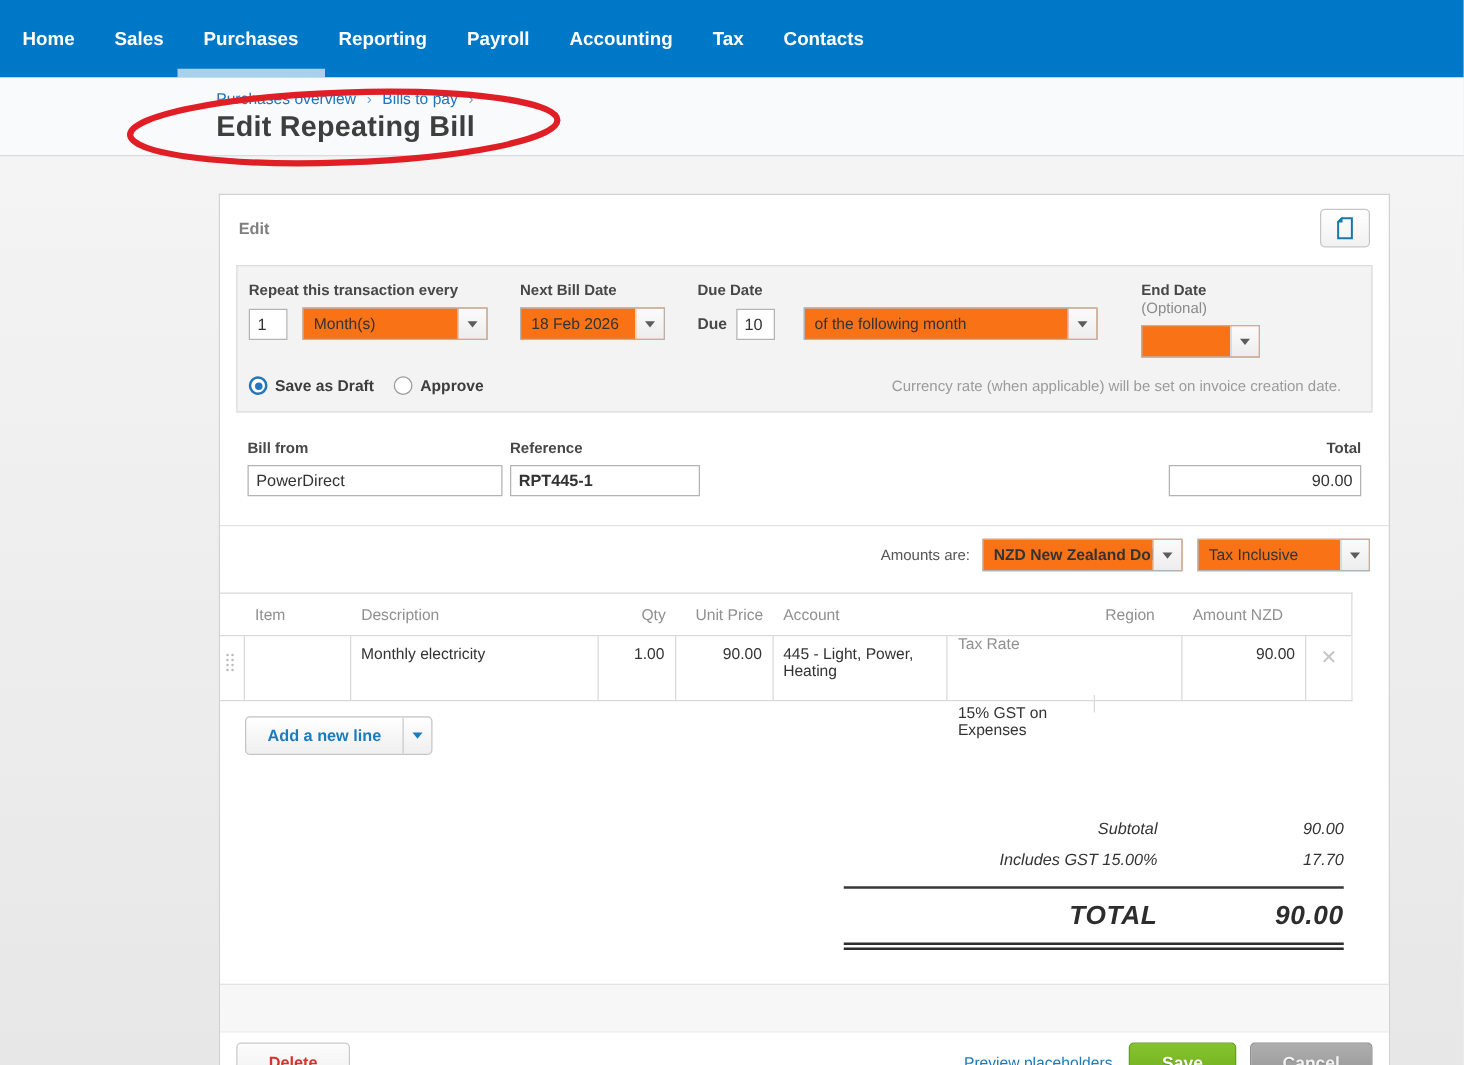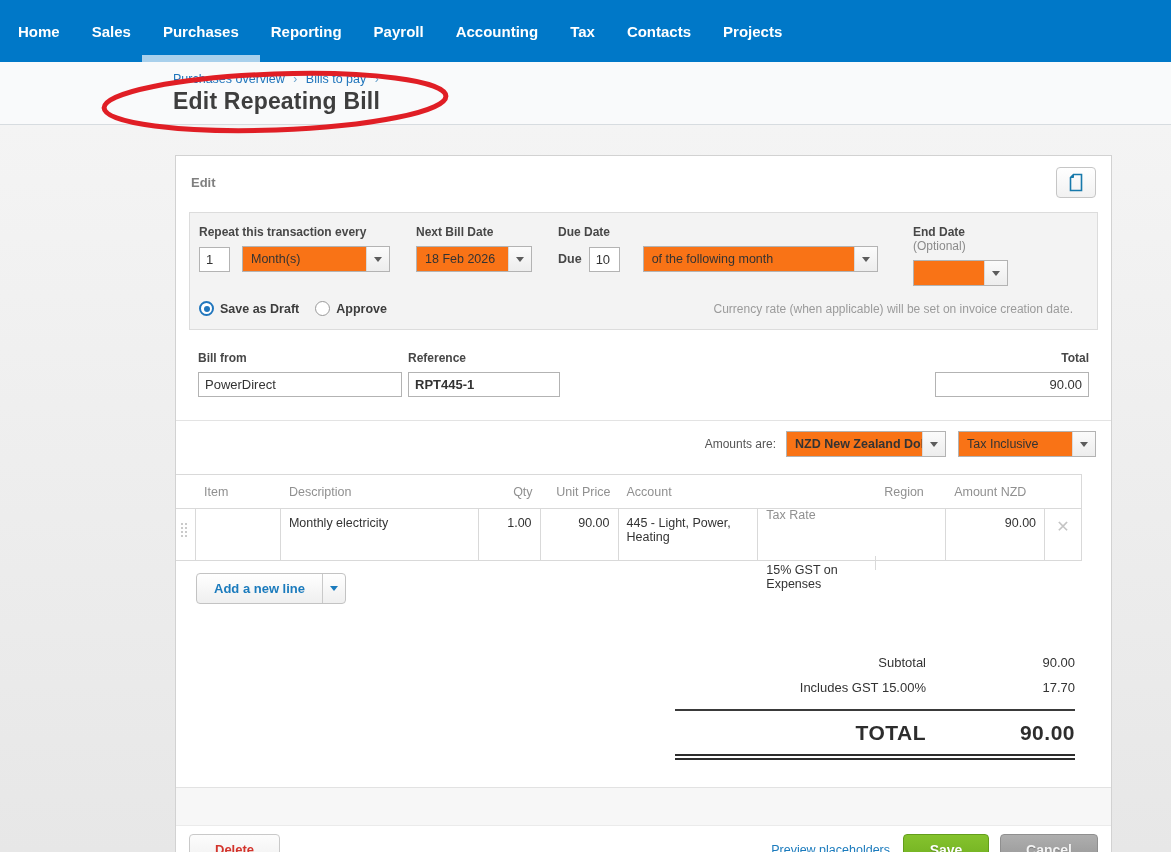--- a/index.html
+++ b/index.html
@@ -83,21 +83,21 @@
     box-shadow:4px 0 0 #b9b9b9, 0 4px 0 #b9b9b9, 4px 4px 0 #b9b9b9, 0 8px 0 #b9b9b9, 4px 8px 0 #b9b9b9, 0 12px 0 #b9b9b9, 4px 12px 0 #b9b9b9; }
   .del-x { color:#c4c4c4; font-size:16px; line-height:36px; cursor:pointer; }
 
   
   .addline { display:inline-flex; margin:12px 0 0 20px; border:1px solid #c3c3c3; border-radius:4px; overflow:hidden;
     background:linear-gradient(#ffffff,#efefef); cursor:pointer; }
   .addline .main { padding:7px 17px; font-size:13px; font-weight:bold; color:#1b7bbd; }
   .addline .arw { width:23px; border-left:1px solid #c9c9c9; display:flex; align-items:center; justify-content:center; }
 
   
-  .totals { width:400px; margin:46px 36px 0 auto; color:#333; }
+  .totals { width:400px; margin:46px 36px 0 auto; color:#333;font-style:italic; }
   .trow { display:flex; align-items:baseline; padding:5px 0; font-size:13px; }
   .trow .tl { flex:1; text-align:right; }
   .trow .tv { width:149px; text-align:right; }
   .rule1 { border-top:2px solid #3a3a3a; margin-top:9px; }
   .trow.big { font-size:21px; font-weight:bold; color:#2d2d2d; padding:10px 0 9px 0; letter-spacing:.5px; }
   .rule2 { height:6px; border-top:2px solid #2d2d2d; border-bottom:2px solid #2d2d2d; }
 
   
   .foot-gap { height:38px; background:#f7f7f7; border-top:1px solid #e2e2e2; margin-top:27px; }
   .action-bar { height:48px; background:#fff; border-top:1px solid #ebebeb; display:flex; align-items:center; padding:0 13px; }
@@ -117,21 +117,20 @@
 
 <div class="topnav">
   <div class="nav-item">Home</div>
   <div class="nav-item">Sales</div>
   <div class="nav-item active">Purchases</div>
   <div class="nav-item">Reporting</div>
   <div class="nav-item">Payroll</div>
   <div class="nav-item">Accounting</div>
   <div class="nav-item">Tax</div>
   <div class="nav-item">Contacts</div>
-  <div class="nav-item">Projects</div>
 </div>
 
 <div class="pagehead">
   <div class="breadcrumb">
     <a>Purchases overview</a>
     <span class="sep">›</span>
     <a>Bills to pay</a>
     <span class="sep">›</span>
   </div>
   <div class="page-title">Edit Repeating Bill</div>

